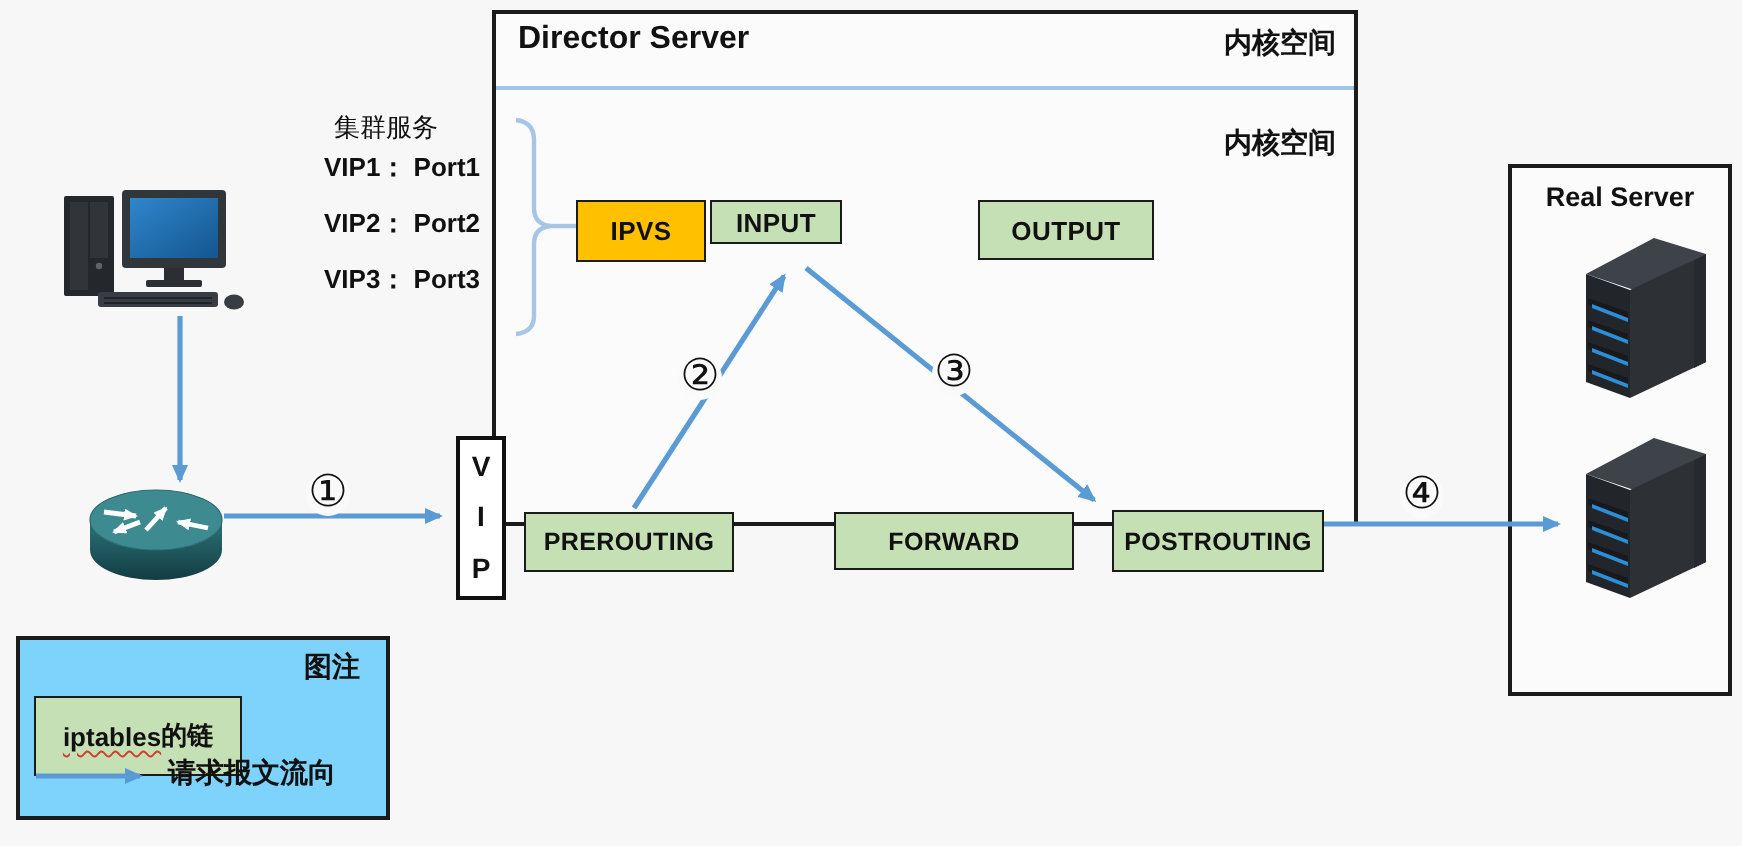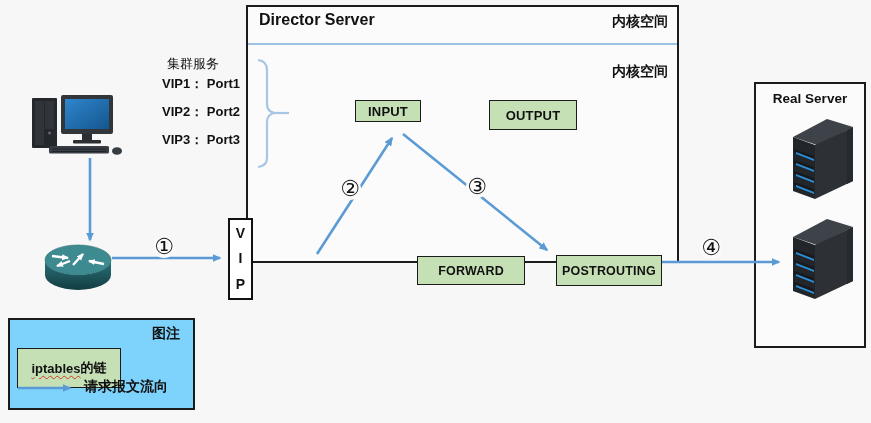--- a/index.html
+++ b/index.html
@@ -36,21 +36,21 @@
   
   .chain-box {
     position:absolute; display:flex; align-items:center; justify-content:center;
     background:var(--chain-box-green,#C5E0B4); border:1.6px solid #1b1b1b;
     font-weight:700; font-size:13px; letter-spacing:.2px; color:#111; z-index:4;
   }
   .ipvs        { left:288px; top:100px; width:65px;  height:31px; background:var(--ipvs-orange,#FFC000); }
   .input       { left:355px; top:100px; width:66px;  height:22px; }
   .output      { left:489px; top:100px; width:88px;  height:30px; }
   .prerouting  { left:262px; top:256px; width:105px; height:30px; font-size:12.5px; }
-  .forward     { left:417px; top:256px; width:108px; height:29px; font-size:12.5px; }
+  .forward     { left:417px; top:256px; width:120px; height:29px; font-size:12.5px; }
   .postrouting { left:556px; top:255px; width:106px; height:31px; font-size:12.5px; }
 
   
   .vip-box {
     position:absolute; left:228px; top:218px; width:25px; height:82px;
     background:#FFFFFF; border:2px solid #111; z-index:4;
     display:flex; flex-direction:column; align-items:center; justify-content:center;
   }
   .vip-box span { font-size:14px; font-weight:700; line-height:1.8; color:#111; }
 
@@ -150,22 +150,24 @@
     <path class="flow" d="M403,134 L547,250" marker-end="url(#mb)"></path>
 
     <path class="flow" d="M662,262 L779,262" marker-end="url(#mb)"></path>
 
     <path class="flow" d="M18,388 L70,388" marker-end="url(#mb)"></path>
 
     <path class="brace" d="M258,60 Q267,61 267,70 L267,104 Q267,112 275,113 Q267,114 267,122 L267,158 Q267,166 258,167"></path>
     <path class="brace" d="M275,113 L289,113"></path>
   </svg>
 
+  <div class="chain-box ipvs">IPVS</div>
   <div class="chain-box input">INPUT</div>
   <div class="chain-box output">OUTPUT</div>
+  <div class="chain-box prerouting">PREROUTING</div>
   <div class="chain-box forward">FORWARD</div>
   <div class="chain-box postrouting">POSTROUTING</div>
 
   <div class="vip-box">
     <span>V</span>
     <span>I</span>
     <span>P</span>
   </div>
 
   <div class="step step1">①</div>

